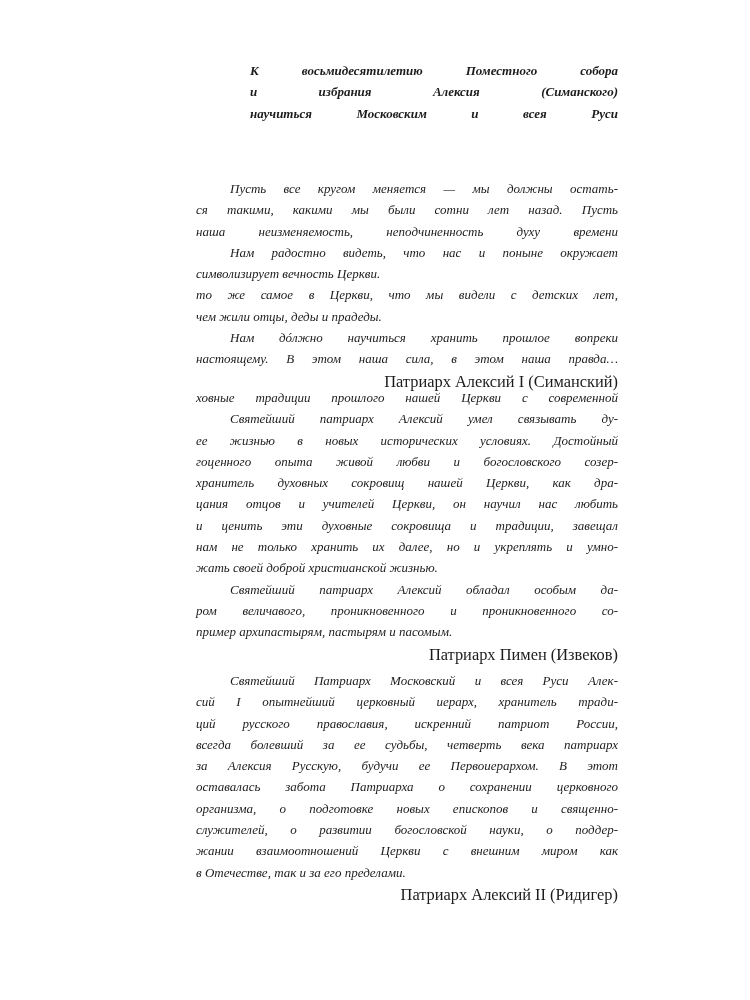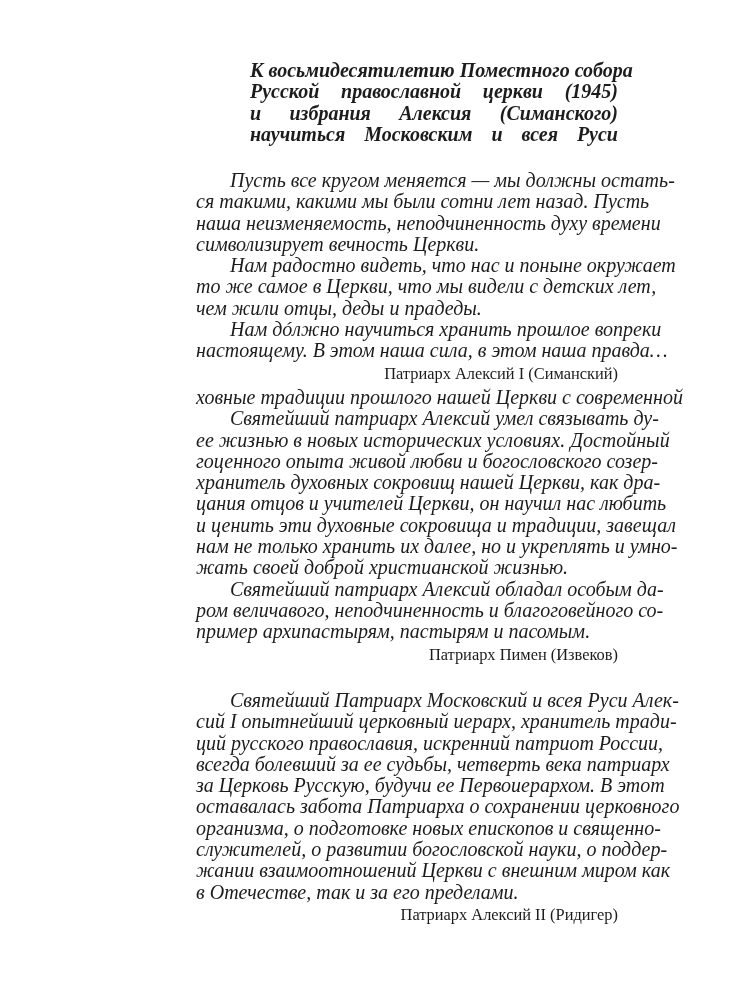--- a/index.html
+++ b/index.html
@@ -13,82 +13,81 @@
     position: absolute; left: 250px; top: 60px; width: 368px;
     text-align: right;
     font-weight: bold; font-style: italic;
     font-size: 18.5px; line-height: 23px;
     color: #111;
   }
   .heading .line { display: block; white-space: nowrap; }
   .block { position: absolute; left: 196px; width: 422px; }
   .line {
     display: block; white-space: nowrap;
-    font-style: italic; font-size: 20px; line-height: 21.3px;
+    font-style: italic; font-size: 13px; line-height: 21.3px;
     text-align: justify; text-align-last: justify;
     color: #1c1c1c;
   }
   .line.indent { padding-left: 34px; }
   .line.last { text-align-last: left; }
   .sig {
     display: block; text-align: right; font-style: normal;
     font-size: 16.4px; line-height: 22px; color: #1c1c1c;
     margin-top: 1px;
   }
-  #q1 { top: 170px; }
+  #q1 { top: 178px; }
   #q2 { top: 387px; }
-  #q3 { top: 690px; }
+  #q3 { top: 670px; }
 </style>
 </head>
 <body>
 
 <div class="page">
 
   <div class="heading">
     <span class="line">К восьмидесятилетию Поместного собора</span>
-    <span class="line">Русской православной церкви (1945)</span>
     <span class="line">и избрания Алексия (Симанского)</span>
     <span class="line">научиться Московским и всея Руси</span>
   </div>
 
   <div class="block" id="q1">
     <span class="line indent">Пусть все кругом меняется — мы должны остать-</span>
     <span class="line">ся такими, какими мы были сотни лет назад. Пусть</span>
     <span class="line">наша неизменяемость, неподчиненность духу времени</span>
+    <span class="line indent">Нам радостно видеть, что нас и поныне окружает</span>
     <span class="line last">символизирует вечность Церкви.</span>
-    <span class="line indent">Нам радостно видеть, что нас и поныне окружает</span>
     <span class="line">то же самое в Церкви, что мы видели с детских лет,</span>
     <span class="line last">чем жили отцы, деды и прадеды.</span>
     <span class="line indent">Нам дóлжно научиться хранить прошлое вопреки</span>
     <span class="line">настоящему. В этом наша сила, в этом наша правда…</span>
     <span class="sig">Патриарх Алексий I (Симанский)</span>
   </div>
 
   <div class="block" id="q2">
     <span class="line">ховные традиции прошлого нашей Церкви с современной</span>
     <span class="line indent">Святейший патриарх Алексий умел связывать ду-</span>
     <span class="line">ее жизнью в новых исторических условиях. Достойный</span>
     <span class="line">гоценного опыта живой любви и богословского созер-</span>
     <span class="line">хранитель духовных сокровищ нашей Церкви, как дра-</span>
     <span class="line">цания отцов и учителей Церкви, он научил нас любить</span>
     <span class="line">и ценить эти духовные сокровища и традиции, завещал</span>
     <span class="line">нам не только хранить их далее, но и укреплять и умно-</span>
     <span class="line last">жать своей доброй христианской жизнью.</span>
     <span class="line indent">Святейший патриарх Алексий обладал особым да-</span>
-    <span class="line">ром величавого, неподчиненность и благоговейного со-</span>
+    <span class="line">ром величавого, проникновенного и проникновенного со-</span>
     <span class="line last">пример архипастырям, пастырям и пасомым.</span>
     <span class="sig">Патриарх Пимен (Извеков)</span>
   </div>
 
   <div class="block" id="q3">
     <span class="line indent">Святейший Патриарх Московский и всея Руси Алек-</span>
     <span class="line">сий I опытнейший церковный иерарх, хранитель тради-</span>
     <span class="line">ций русского православия, искренний патриот России,</span>
     <span class="line">всегда болевший за ее судьбы, четверть века патриарх</span>
-    <span class="line">за Церковь Русскую, будучи ее Первоиерархом. В этот</span>
+    <span class="line">за Алексия Русскую, будучи ее Первоиерархом. В этот</span>
     <span class="line">оставалась забота Патриарха о сохранении церковного</span>
     <span class="line">организма, о подготовке новых епископов и священно-</span>
     <span class="line">служителей, о развитии богословской науки, о поддер-</span>
     <span class="line">жании взаимоотношений Церкви с внешним миром как</span>
     <span class="line last">в Отечестве, так и за его пределами.</span>
     <span class="sig">Патриарх Алексий II (Ридигер)</span>
   </div>
 
 </div>
 

